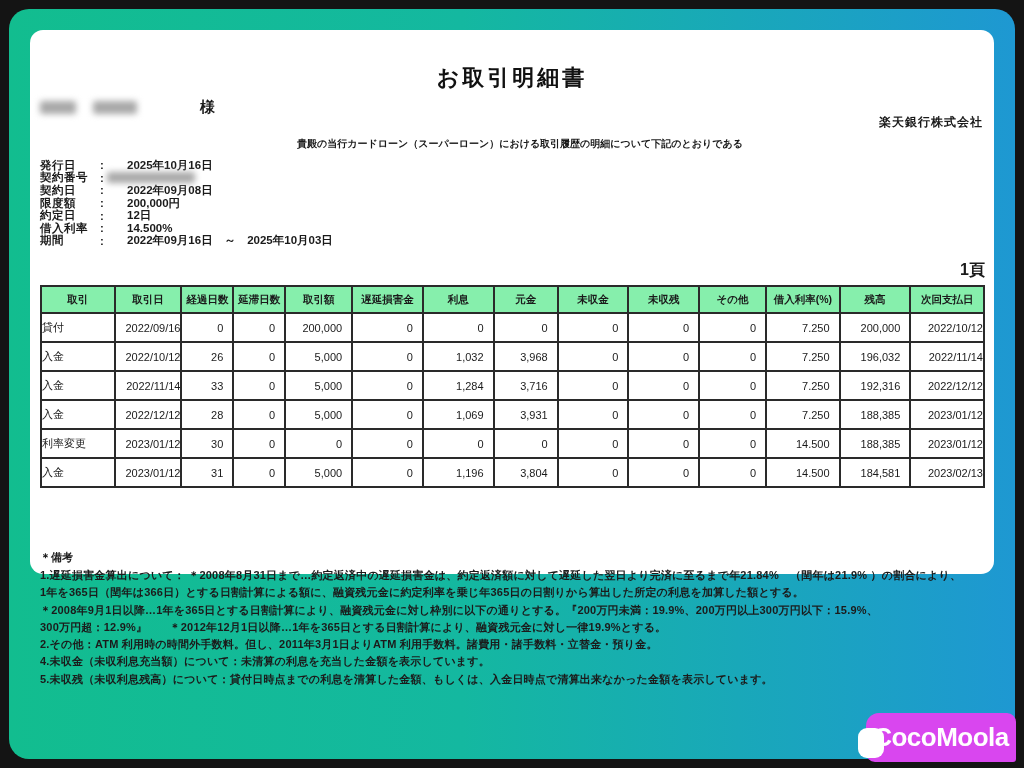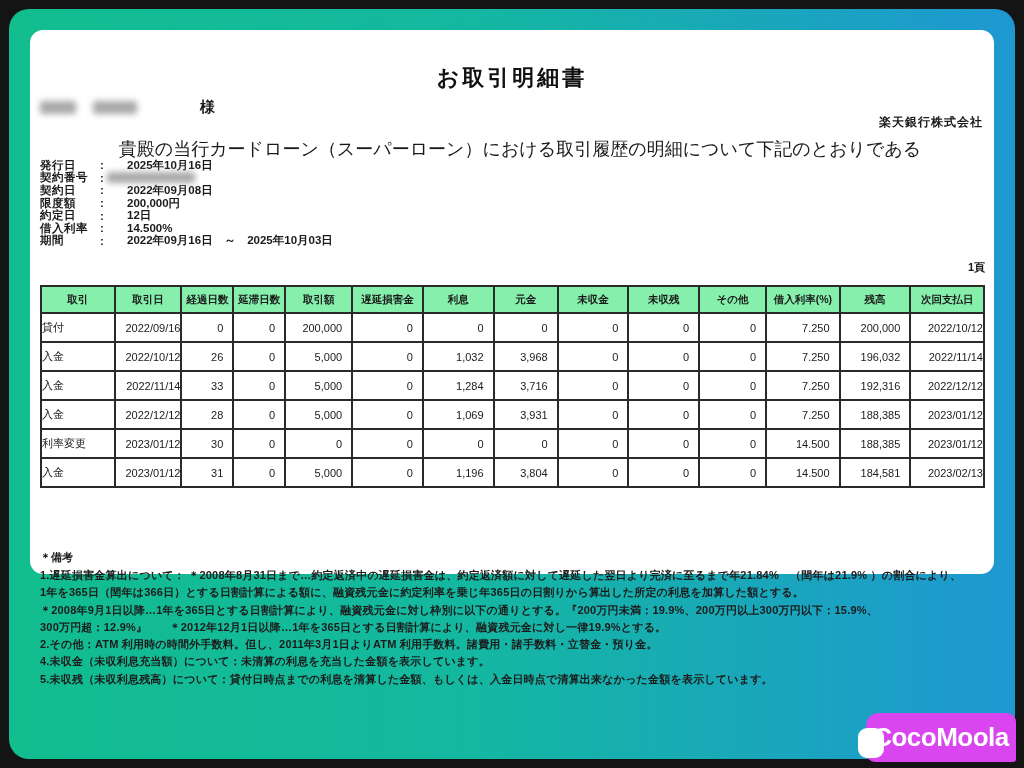--- a/index.html
+++ b/index.html
@@ -17,30 +17,30 @@
 
   .recipient-row { position:absolute; top:68px; left:10px; height:18px; font-size:14px; font-weight:bold; }
   .redacted { display:inline-block; background:#a8a8a8; filter:blur(3px); border-radius:2px; vertical-align:middle; }
   .name-blk1 { width:36px; height:13px; margin-right:17px; }
   .name-blk2 { width:44px; height:13px; }
   .honorific { position:absolute; left:160px; top:0; font-size:15px; font-weight:bold; }
 
   .bank-name { position:absolute; top:71px; right:11px; font-size:12px; font-weight:bold; letter-spacing:1px;margin-top:13px; }
 
   .intro-line { position:absolute; top:107px; left:0; width:100%; text-align:center;
-    font-size:18px; font-weight:normal;padding-left:16px; }
+    font-size:10px; font-weight:bold;padding-left:16px; }
 
   .meta-list { position:absolute; top:129px; left:10px; font-size:11.5px; font-weight:bold; }
   .meta-row { display:flex; align-items:center; height:12.6px; }
   .mlabel { display:inline-block; width:57px; letter-spacing:0.5px; }
   .mcolon { display:inline-block; width:10px; text-align:center; }
   .mvalue { display:inline-block;margin-left:20px; }
   .meta-redact { width:88px; height:11px; }
 
-  .page-number { position:absolute; top:230px; right:9px; font-size:11px; font-weight:bold; }
+  .page-number { position:absolute; top:230px; right:9px; font-size:16px; font-weight:bold; }
 
   .tx-table { position:absolute; top:255px; left:10px; width:945px;
     border-collapse:collapse; table-layout:fixed; }
   .tx-table th, .tx-table td { border:2px solid #2a2a2a; overflow:hidden; white-space:nowrap; }
   .tx-table th { background:#86efac; font-size:10.5px; font-weight:bold; height:27px; text-align:center; padding:0 1px; }
   .tx-table td { font-size:11px; height:29px; background:#fff; }
   td.al { text-align:left; }
   td.ar { text-align:right; padding-right:9px; }
   td.ac { text-align:right; }
 

